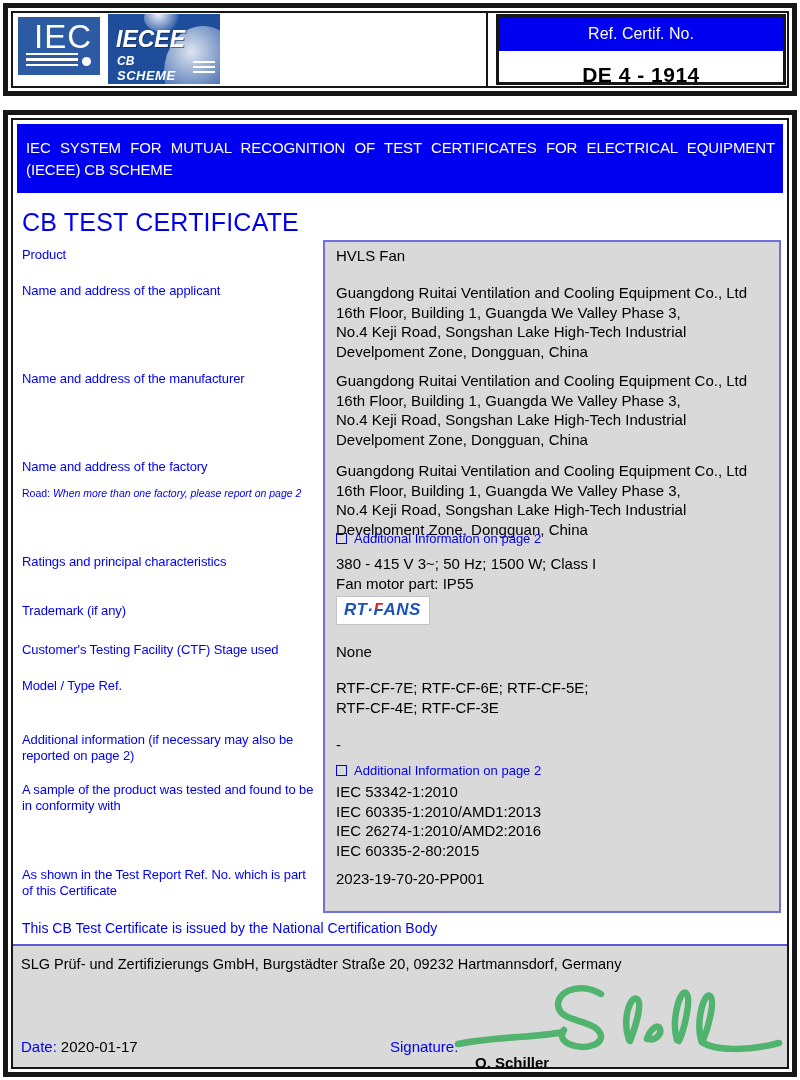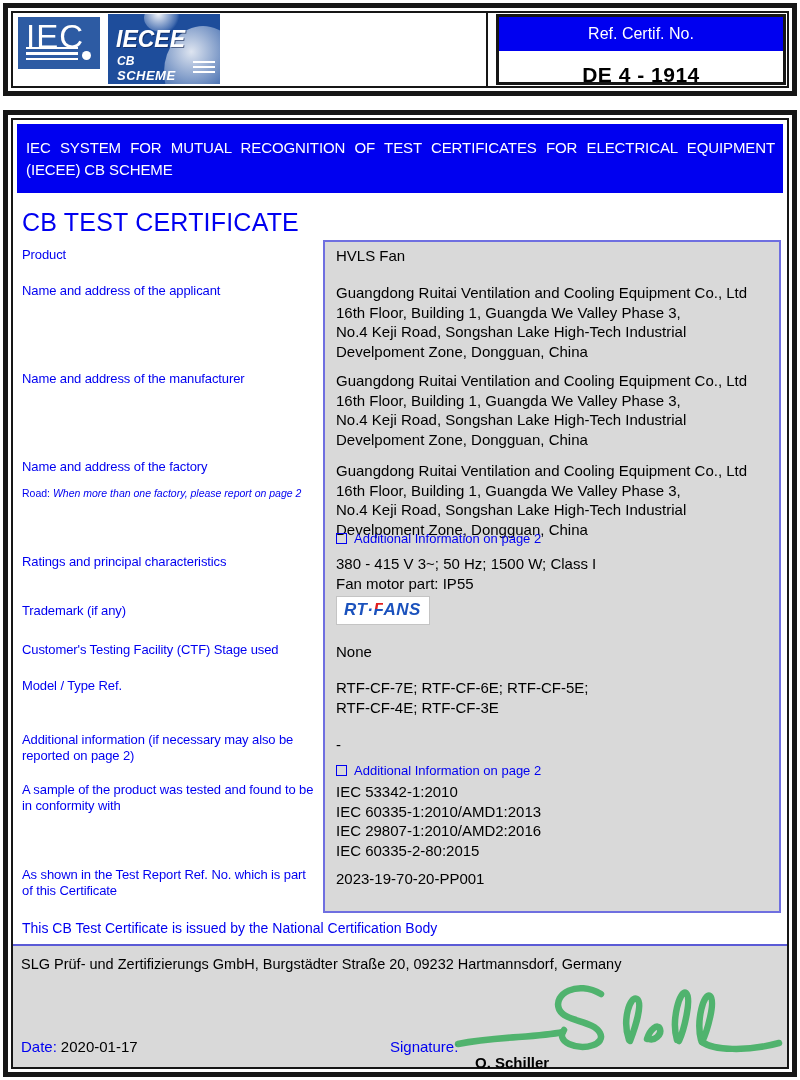--- a/index.html
+++ b/index.html
@@ -8,21 +8,21 @@
   *,*:before,*:after{box-sizing:border-box;}
 
   
   .dframe{position:absolute;border:5px solid #161616;background:#fff;}
   .dframe .inner{position:absolute;inset:3px;border:2px solid #161616;background:#fff;}
 
   #header-frame{left:3px;top:3px;width:794px;height:93px;}
   #main-frame{left:3px;top:110px;width:794px;height:967px;padding-left:24px;}
 
   
-  .iec-logo{position:absolute;left:5px;top:4px;width:82px;height:52px;background:#2d5ba3;}
+  .iec-logo{position:absolute;left:5px;top:4px;width:82px;height:58px;background:#2d5ba3;text-align:center;}
   .iec-text{color:#fff;font-size:33px;line-height:34px;padding:3px 0 0 8px;letter-spacing:1px;}
   .iec-lines{position:absolute;left:8px;bottom:9px;width:52px;}
   .iec-lines div{height:2.5px;background:#fff;margin-top:3px;}
   .iec-dot{position:absolute;right:9px;bottom:9px;width:9px;height:9px;border-radius:50%;background:#fff;}
 
   .iecee-logo{position:absolute;left:95px;top:1px;width:112px;height:70px;background:#1e4d9b;overflow:hidden;}
   .iecee-logo:before{content:"";position:absolute;left:36px;top:-10px;width:36px;height:28px;border-radius:50%;
       background:radial-gradient(circle at 40% 35%,rgba(255,255,255,.95),rgba(160,185,225,.3) 65%,transparent 75%);}
   .iecee-logo:after{content:"";position:absolute;right:-22px;bottom:-34px;width:78px;height:92px;border-radius:50%;
       background:radial-gradient(circle at 35% 28%,rgba(255,255,255,.85),rgba(140,170,215,.35) 55%,transparent 72%);}
@@ -169,21 +169,21 @@
         <div class="lbl" style="top:492px">Additional information (if necessary may also be reported on page 2)</div>
         <div class="val" style="top:495px">-</div>
         <div class="addinfo" style="top:523px">
           <span class="chk"></span><span>Additional Information on page 2</span>
         </div>
 
         <div class="lbl" style="top:542px">A sample of the product was tested and found to be in conformity with</div>
         <div class="val" style="top:542px">
           <div>IEC 53342-1:2010</div>
           <div>IEC 60335-1:2010/AMD1:2013</div>
-          <div>IEC 29807-1:2010/AMD2:2016</div>
+          <div>IEC 26274-1:2010/AMD2:2016</div>
           <div>IEC 60335-2-80:2015</div>
         </div>
 
         <div class="lbl" style="top:627px">As shown in the Test Report Ref. No. which is part of this Certificate</div>
         <div class="val" style="top:629px">2023-19-70-20-PP001</div>
       </div>
 
       <div class="issued-by">This CB Test Certificate is issued by the National Certification Body</div>
 
       <div class="ncb-section">

